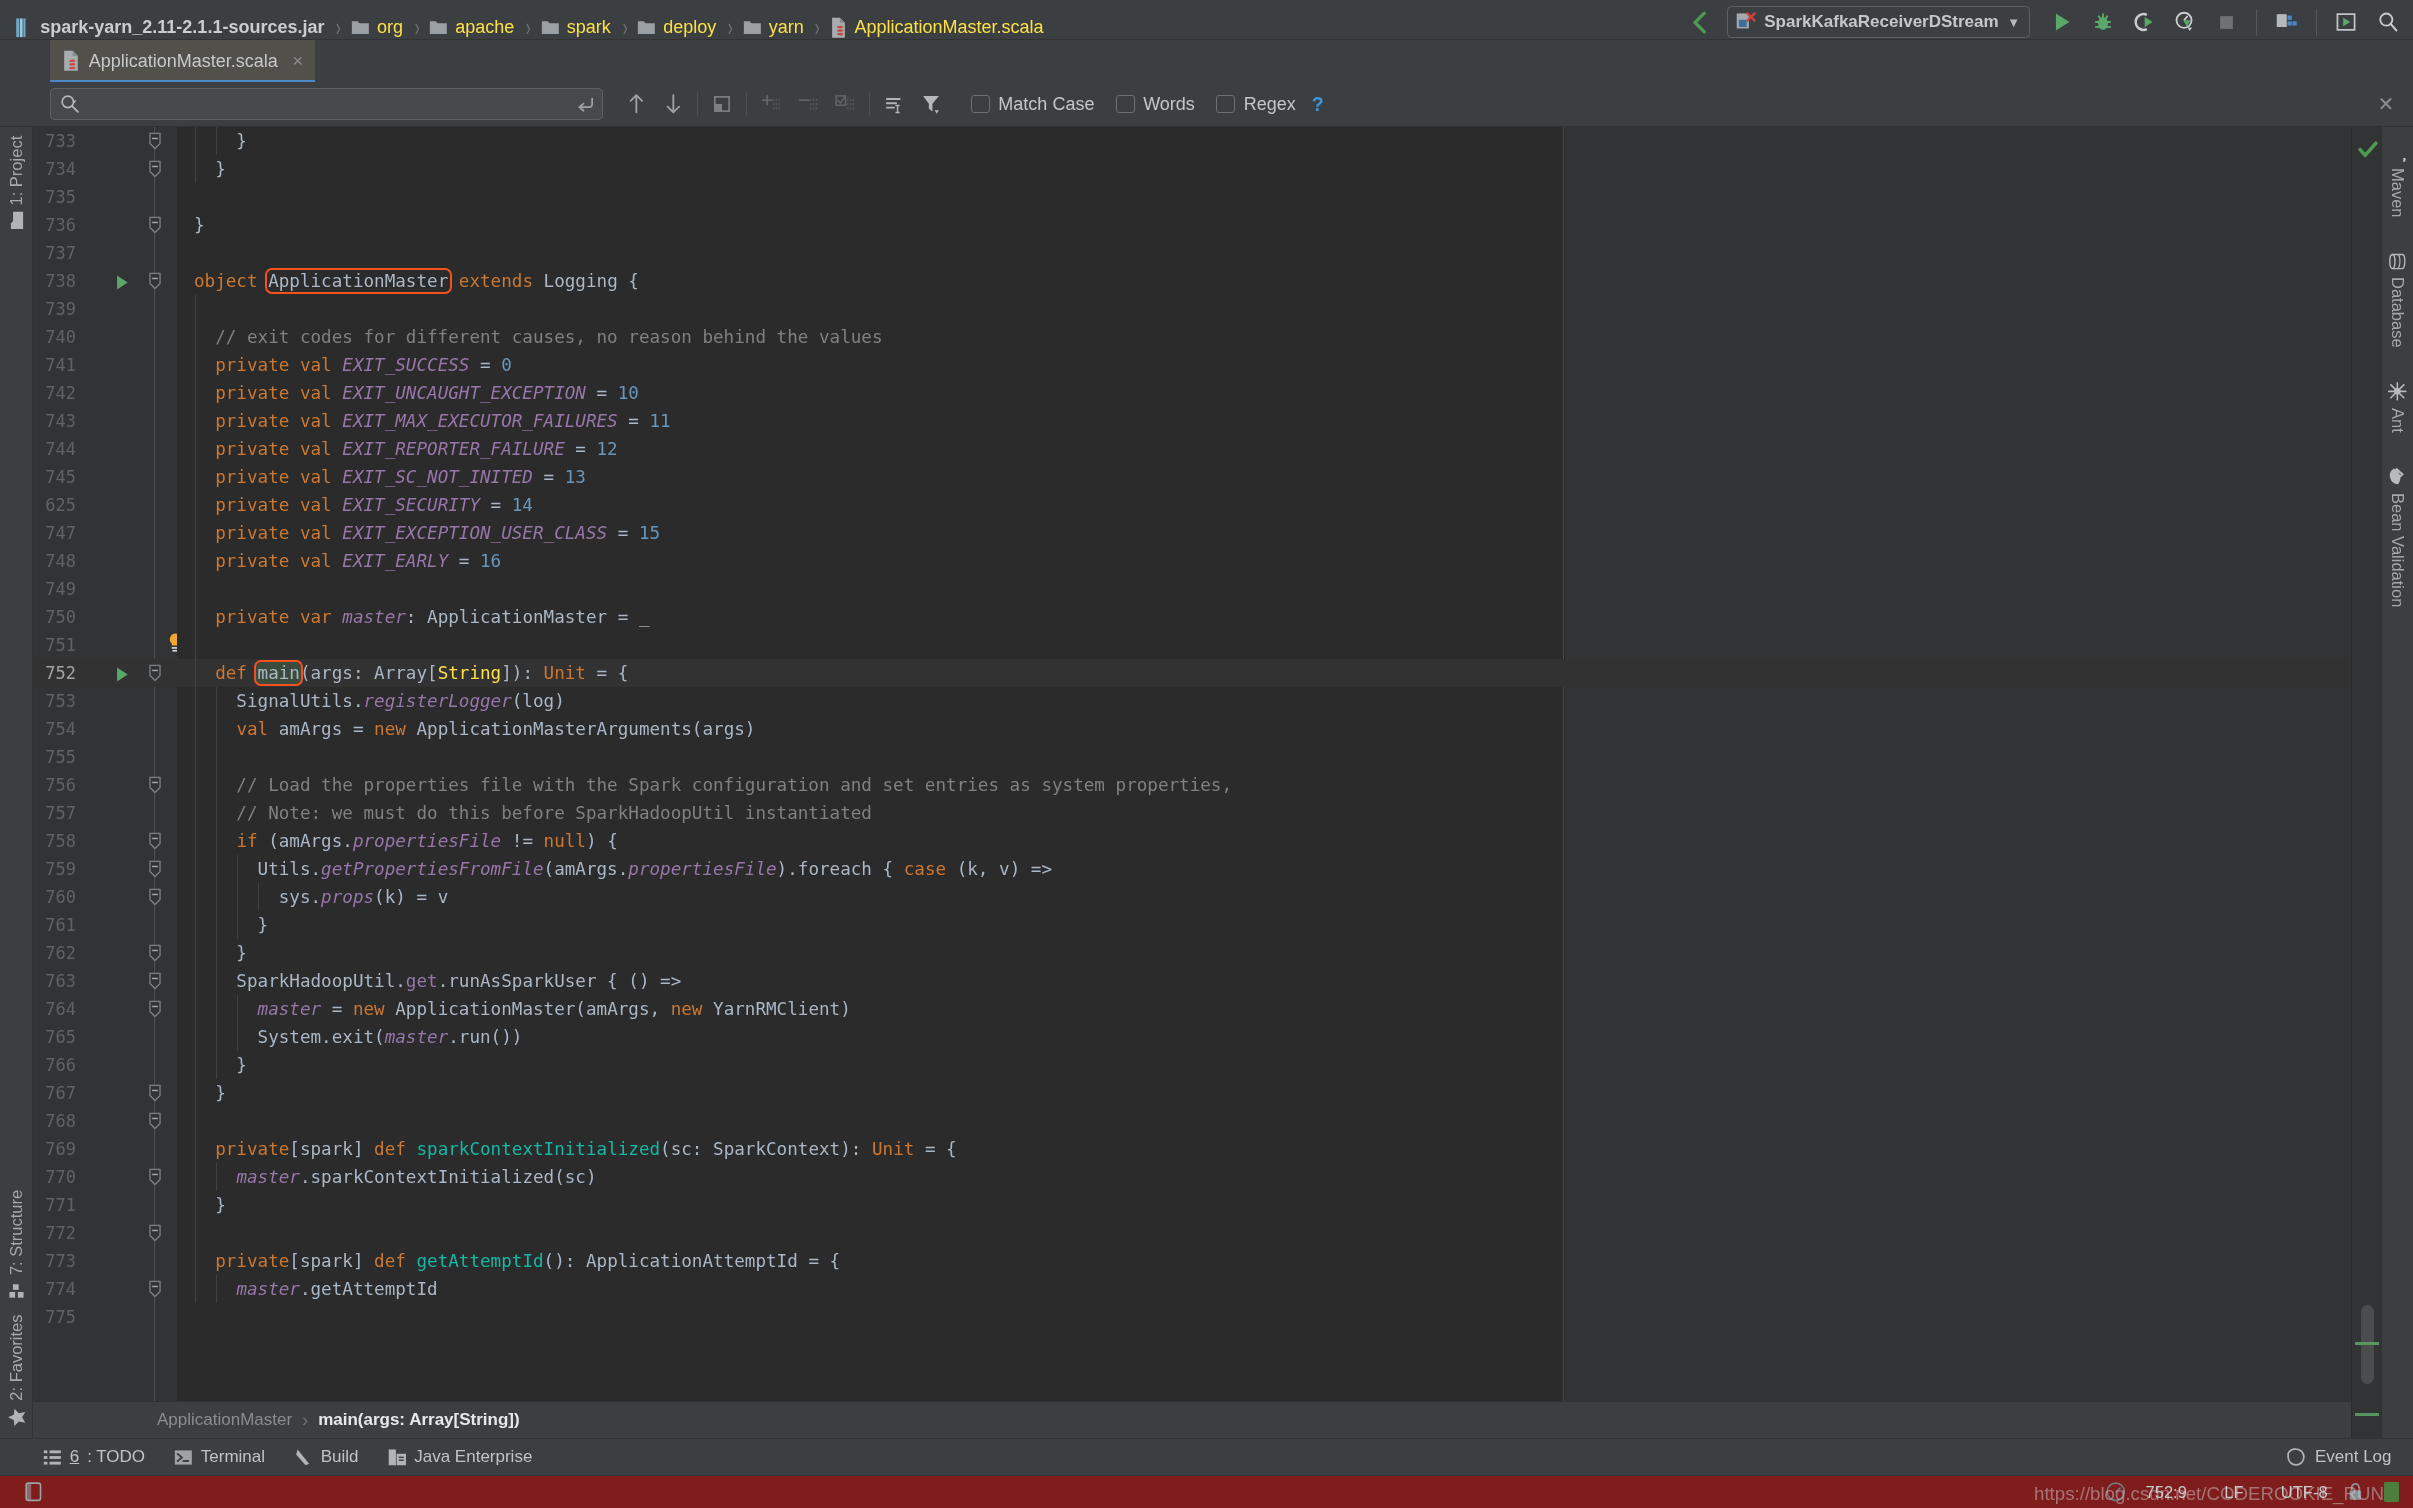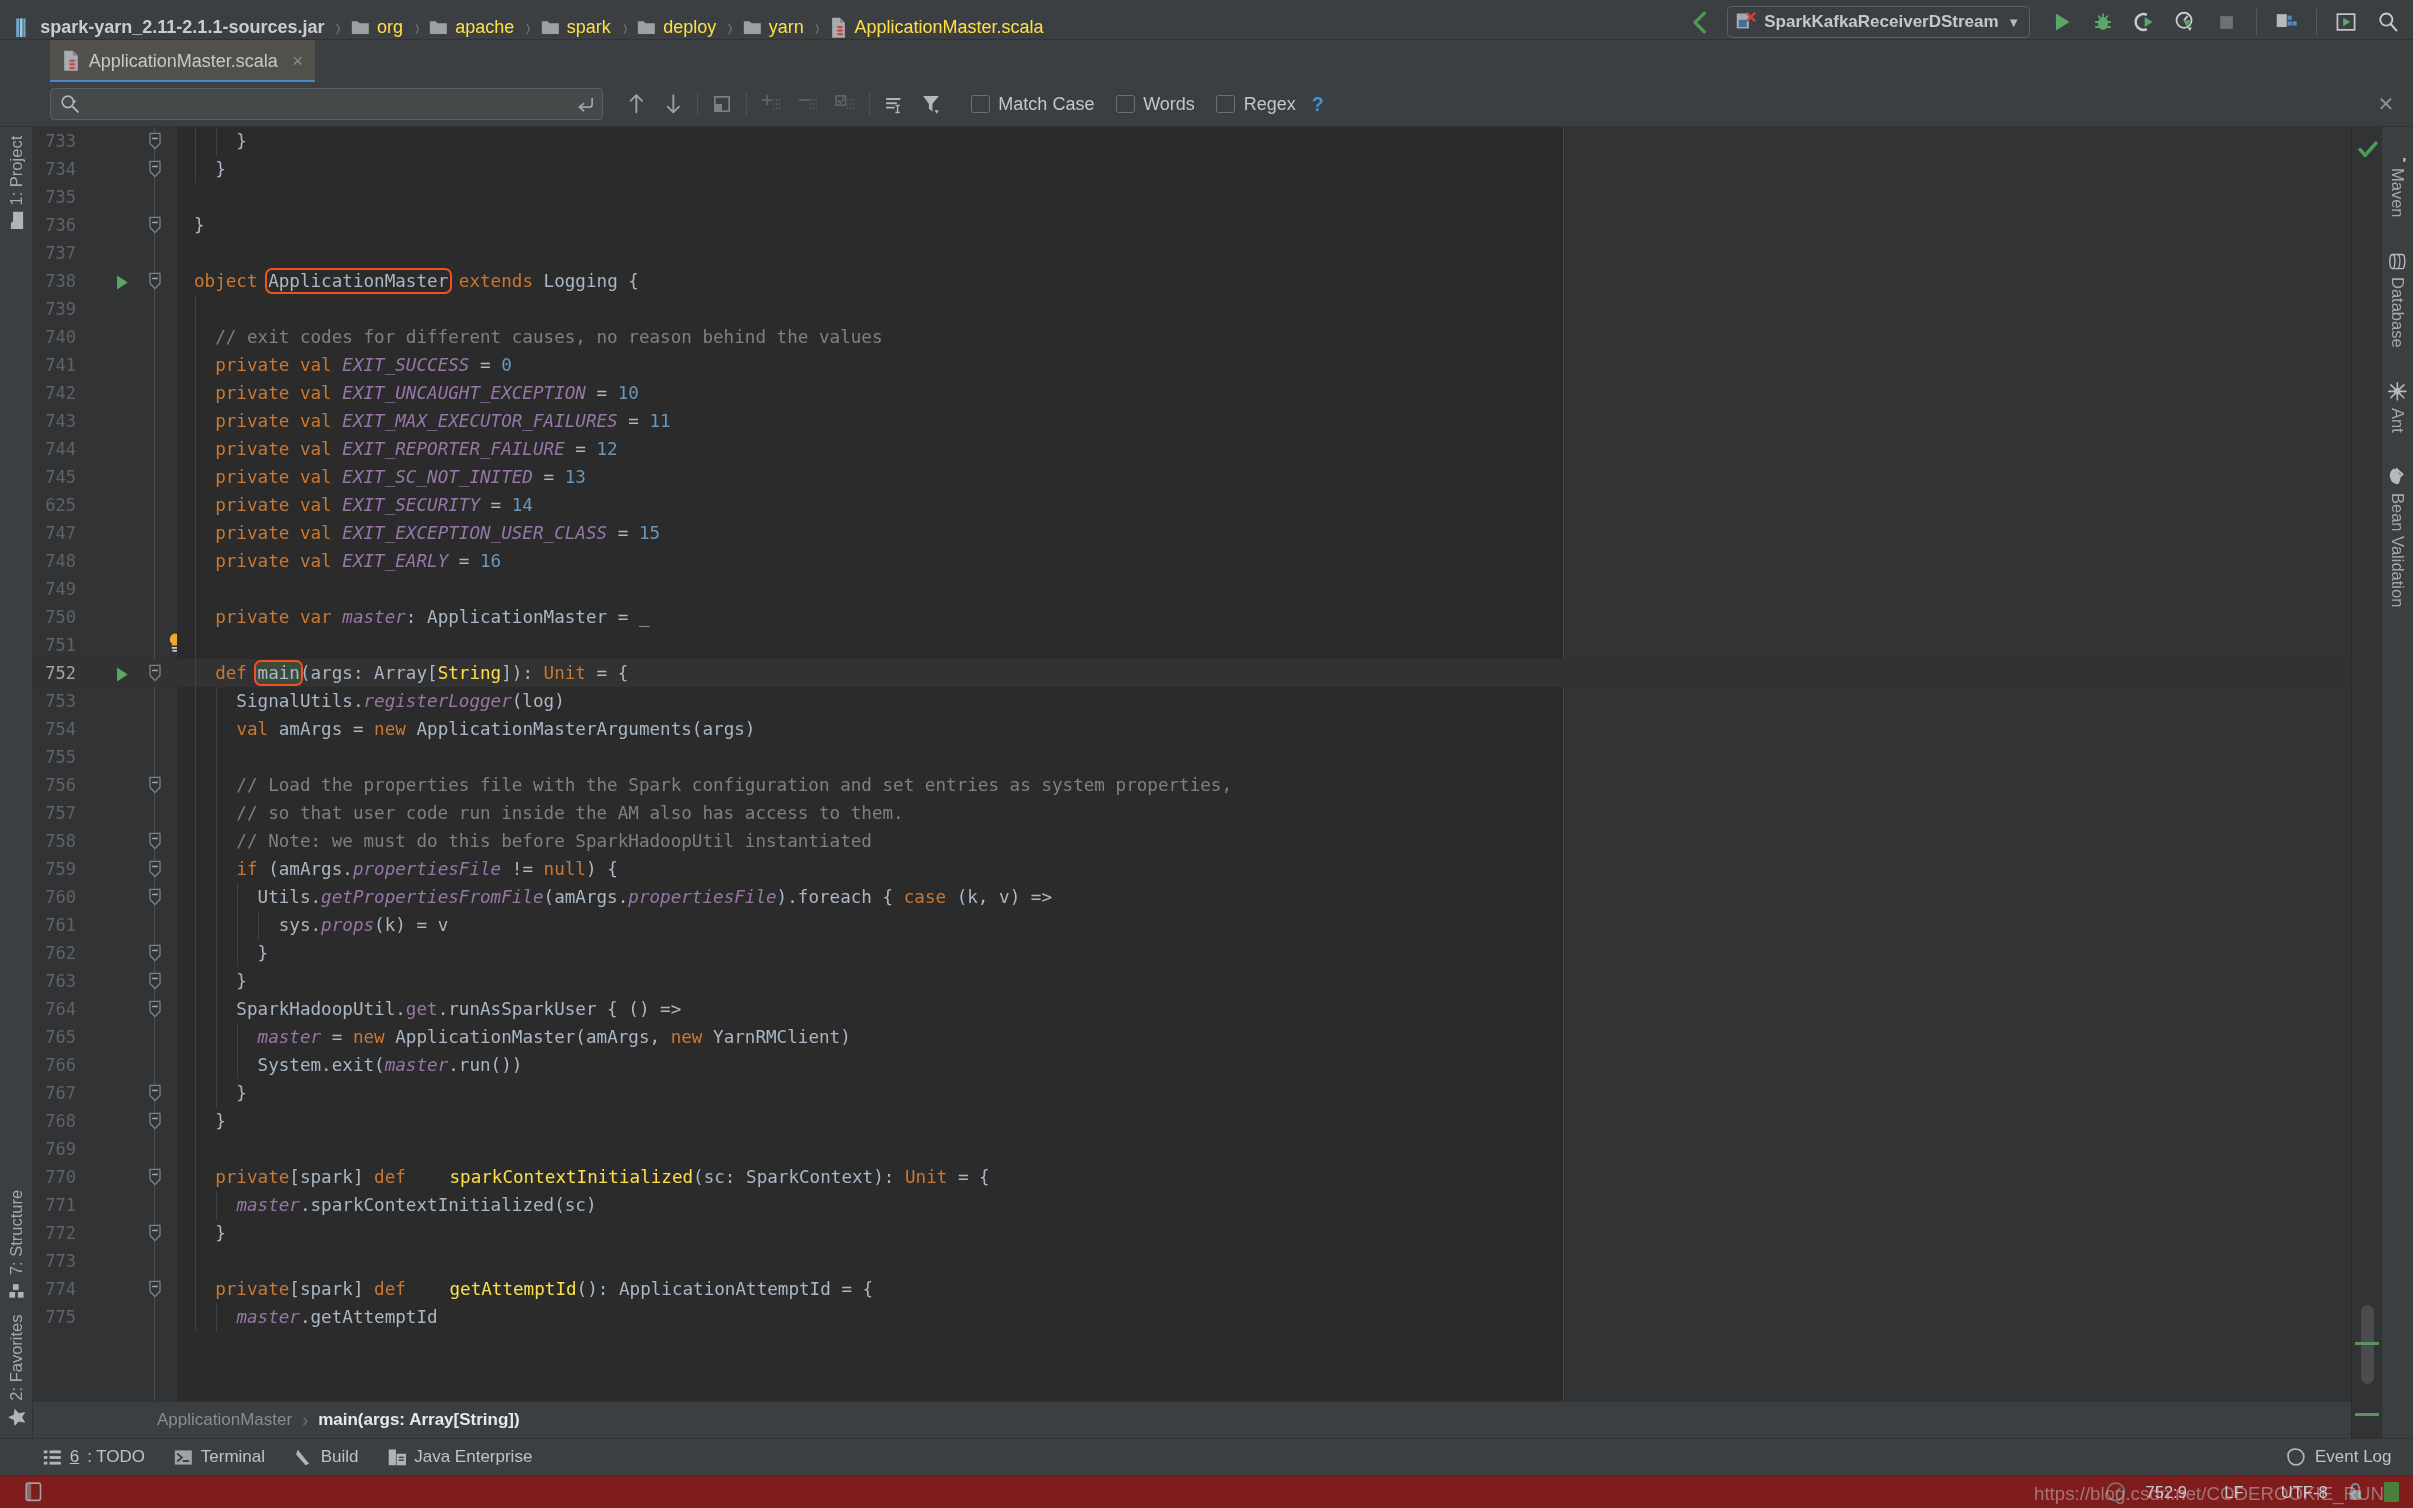--- a/index.html
+++ b/index.html
@@ -133,21 +133,21 @@
 
   
   .iguide { position: absolute; top: 0; bottom: 0; width: 0.7px; background: #3f4244; }
 
   
   .kw   { color: #cc7832; }
   .num  { color: #6897bb; }
   .cmt  { color: #808080; }
   .fld  { color: #9876aa; font-style: italic; }
   .fldn { color: #9876aa; }
-  .mth  { color: #fde047; margin-left: 33px; }
+  .mth  { color: #14b8a6; }
   .grn  { color: #fde047; }
   .pln  { color: #a9b7c6; }
 
   .hl-box {
     outline: 2.9px solid #f4511e; border-radius: 5px;
     padding: 0.7px 1.4px; margin: 0 -1.4px;
   }
   .hl-ident { background: #3d4b3d; }
 
   
@@ -768,21 +768,20 @@
               <div class="codeline"><span class="iguide" style="left: 18px;"></span><span class="pln">  </span><span class="kw">private val </span><span class="fld">EXIT_EXCEPTION_USER_CLASS</span><span class="pln"> = </span><span class="num">15</span></div>
               <div class="codeline"><span class="iguide" style="left: 18px;"></span><span class="pln">  </span><span class="kw">private val </span><span class="fld">EXIT_EARLY</span><span class="pln"> = </span><span class="num">16</span></div>
               <div class="codeline"><span class="iguide" style="left: 18px;"></span></div>
               <div class="codeline"><span class="iguide" style="left: 18px;"></span><span class="pln">  </span><span class="kw">private var </span><span class="fld">master</span><span class="pln">: ApplicationMaster = _</span></div>
               <div class="codeline"><span class="iguide" style="left: 18px;"></span></div>
               <div class="codeline caret"><span class="iguide" style="left: 18px;"></span><span class="pln">  </span><span class="kw">def </span><span class="pln hl-box hl-ident">main</span><span class="pln">(args: Array[</span><span class="grn">String</span><span class="pln">]): </span><span class="kw">Unit</span><span class="pln"> = {</span></div>
               <div class="codeline"><span class="iguide" style="left: 18px;"></span><span class="iguide" style="left: 39px;"></span><span class="pln">    SignalUtils.</span><span class="fld">registerLogger</span><span class="pln">(log)</span></div>
               <div class="codeline"><span class="iguide" style="left: 18px;"></span><span class="iguide" style="left: 39px;"></span><span class="pln">    </span><span class="kw">val </span><span class="pln">amArgs = </span><span class="kw">new </span><span class="pln">ApplicationMasterArguments(args)</span></div>
               <div class="codeline"><span class="iguide" style="left: 18px;"></span><span class="iguide" style="left: 39px;"></span></div>
               <div class="codeline"><span class="iguide" style="left: 18px;"></span><span class="iguide" style="left: 39px;"></span><span class="cmt">    // Load the properties file with the Spark configuration and set entries as system properties,</span></div>
-              <div class="codeline"><span class="iguide" style="left: 18px;"></span><span class="iguide" style="left: 39px;"></span><span class="cmt">    // so that user code run inside the AM also has access to them.</span></div>
               <div class="codeline"><span class="iguide" style="left: 18px;"></span><span class="iguide" style="left: 39px;"></span><span class="cmt">    // Note: we must do this before SparkHadoopUtil instantiated</span></div>
               <div class="codeline"><span class="iguide" style="left: 18px;"></span><span class="iguide" style="left: 39px;"></span><span class="pln">    </span><span class="kw">if </span><span class="pln">(amArgs.</span><span class="fld">propertiesFile</span><span class="pln"> != </span><span class="kw">null</span><span class="pln">) {</span></div>
               <div class="codeline"><span class="iguide" style="left: 18px;"></span><span class="iguide" style="left: 39px;"></span><span class="iguide" style="left: 60px;"></span><span class="pln">      Utils.</span><span class="fld">getPropertiesFromFile</span><span class="pln">(amArgs.</span><span class="fld">propertiesFile</span><span class="pln">).foreach { </span><span class="kw">case </span><span class="pln">(k, v) =&gt;</span></div>
               <div class="codeline"><span class="iguide" style="left: 18px;"></span><span class="iguide" style="left: 39px;"></span><span class="iguide" style="left: 60px;"></span><span class="iguide" style="left: 81px;"></span><span class="pln">        sys.</span><span class="fld">props</span><span class="pln">(k) = v</span></div>
               <div class="codeline"><span class="iguide" style="left: 18px;"></span><span class="iguide" style="left: 39px;"></span><span class="iguide" style="left: 60px;"></span><span class="pln">      }</span></div>
               <div class="codeline"><span class="iguide" style="left: 18px;"></span><span class="iguide" style="left: 39px;"></span><span class="pln">    }</span></div>
               <div class="codeline"><span class="iguide" style="left: 18px;"></span><span class="iguide" style="left: 39px;"></span><span class="pln">    SparkHadoopUtil.</span><span class="fldn">get</span><span class="pln">.runAsSparkUser { () =&gt;</span></div>
               <div class="codeline"><span class="iguide" style="left: 18px;"></span><span class="iguide" style="left: 39px;"></span><span class="iguide" style="left: 60px;"></span><span class="pln">      </span><span class="fld">master</span><span class="pln"> = </span><span class="kw">new </span><span class="pln">ApplicationMaster(amArgs, </span><span class="kw">new </span><span class="pln">YarnRMClient)</span></div>
               <div class="codeline"><span class="iguide" style="left: 18px;"></span><span class="iguide" style="left: 39px;"></span><span class="iguide" style="left: 60px;"></span><span class="pln">      System.exit(</span><span class="fld">master</span><span class="pln">.run())</span></div>
               <div class="codeline"><span class="iguide" style="left: 18px;"></span><span class="iguide" style="left: 39px;"></span><span class="pln">    }</span></div>

